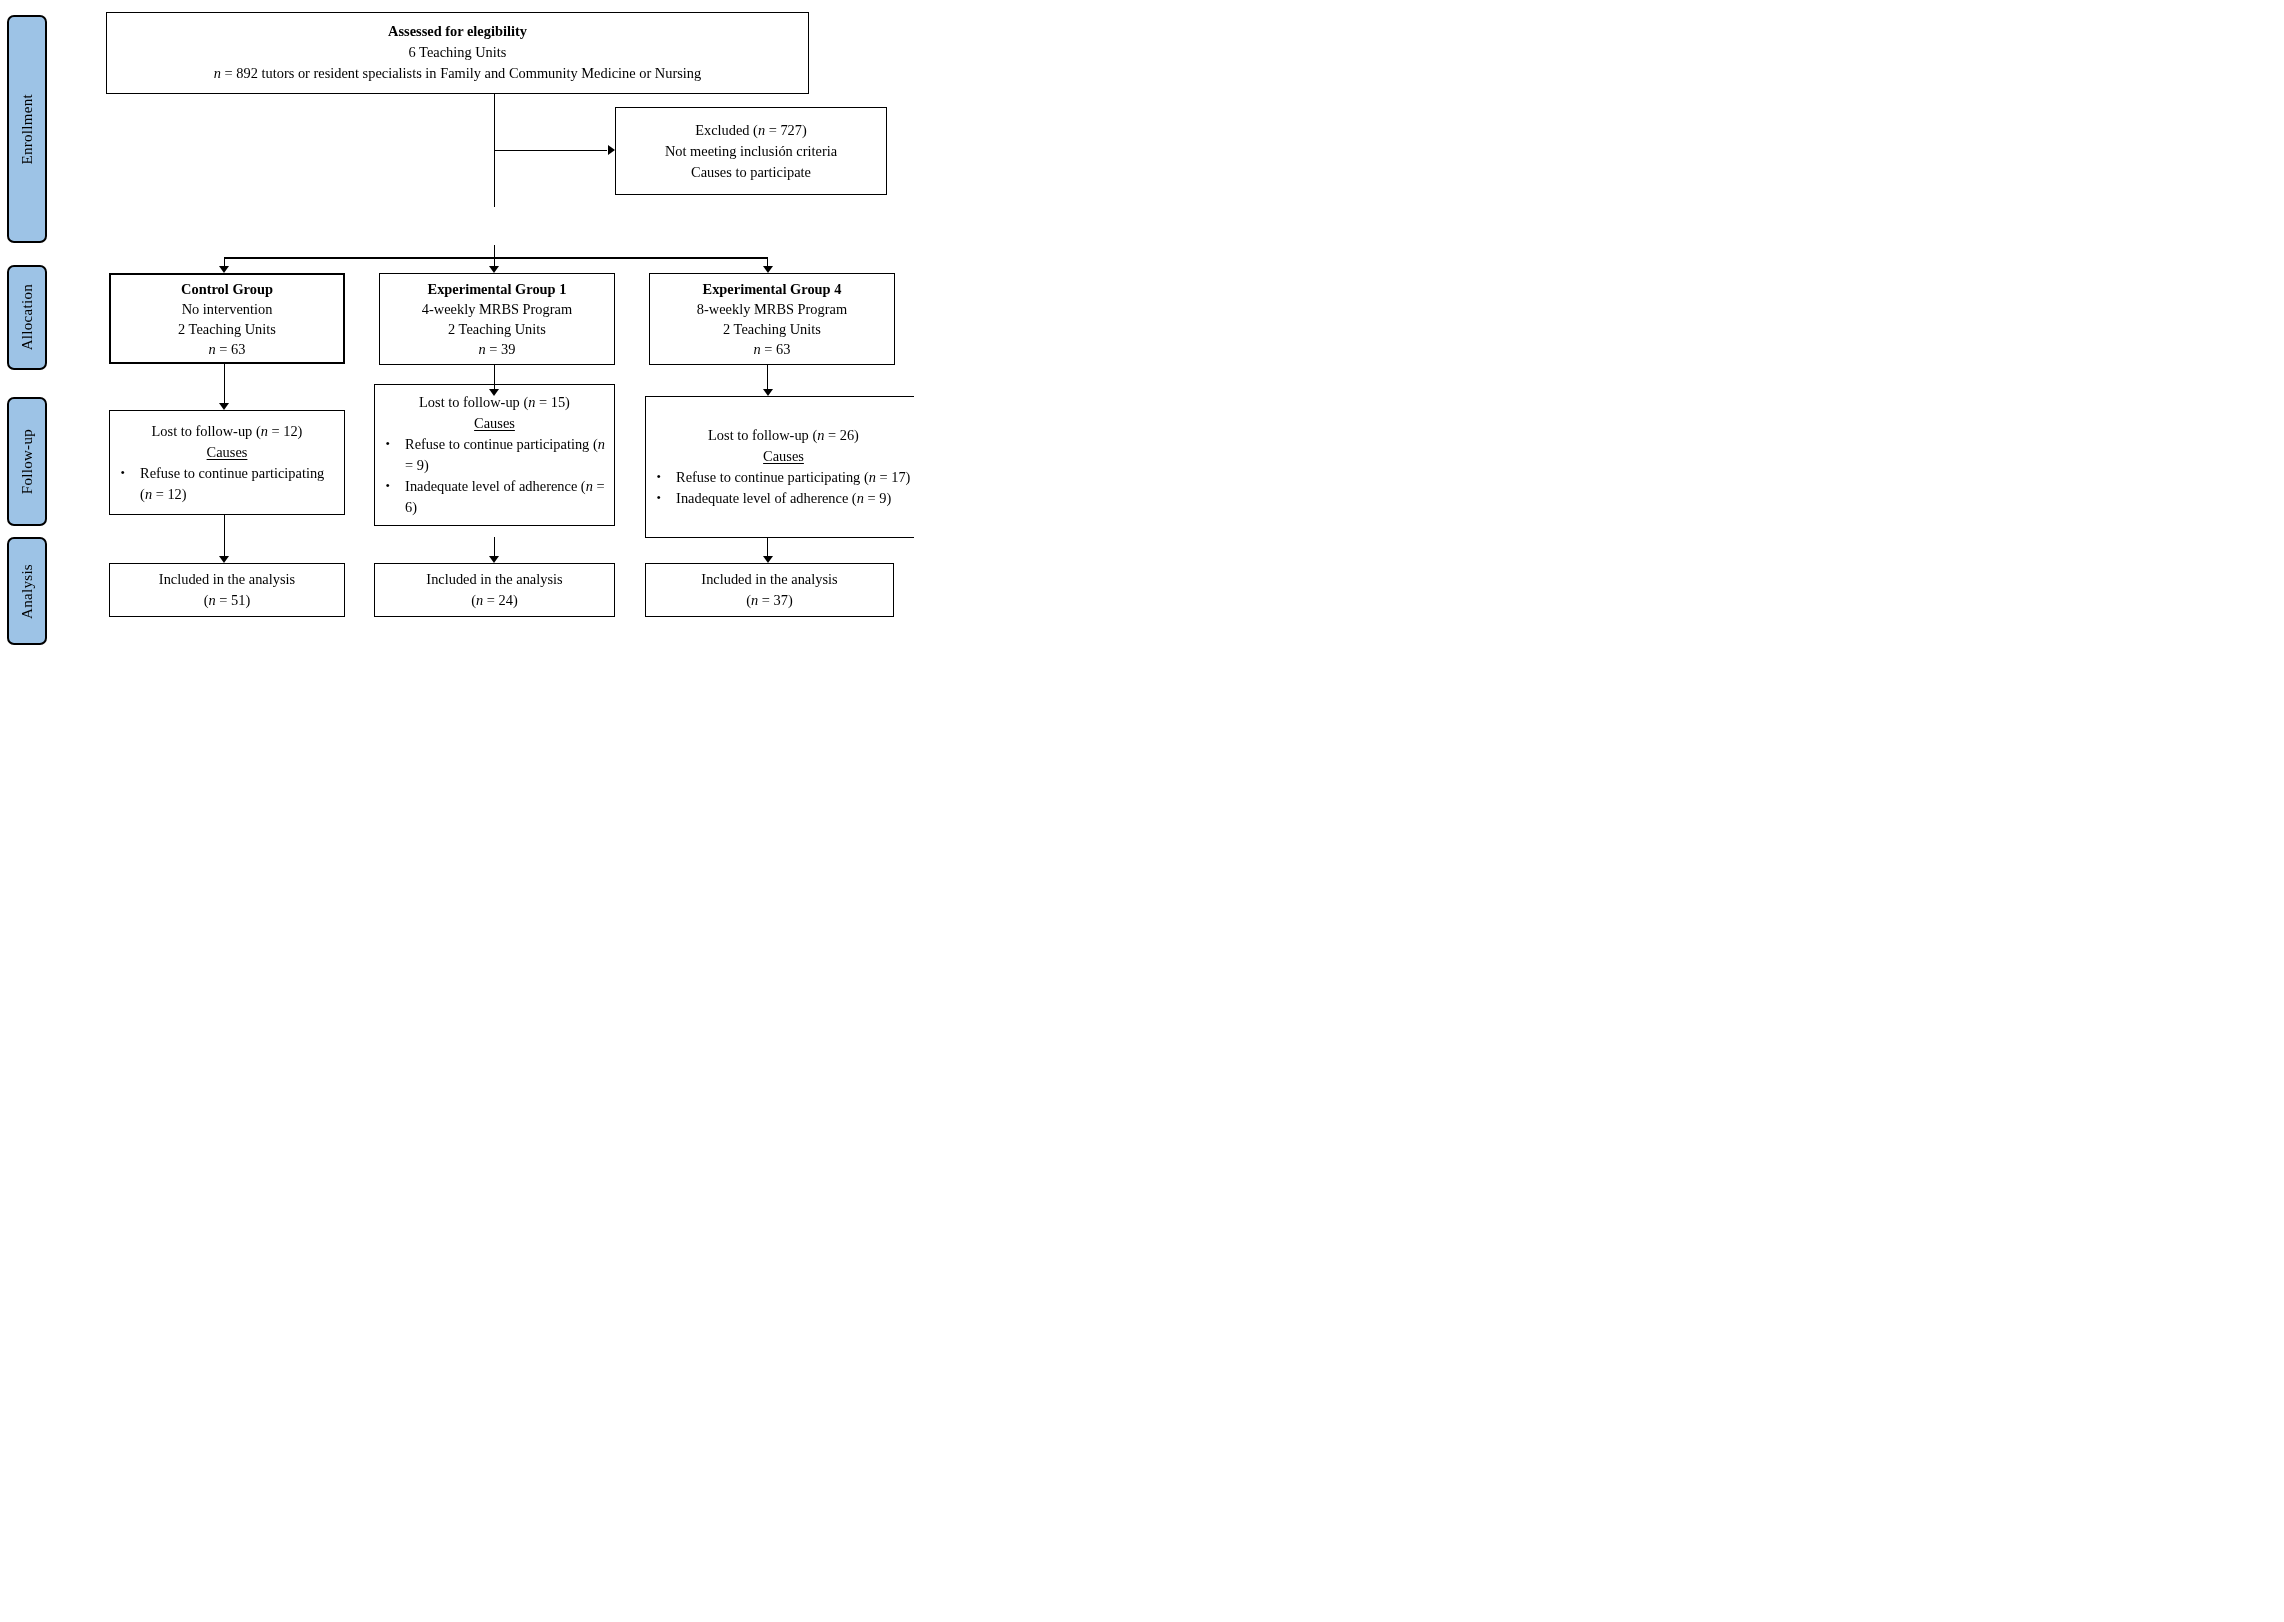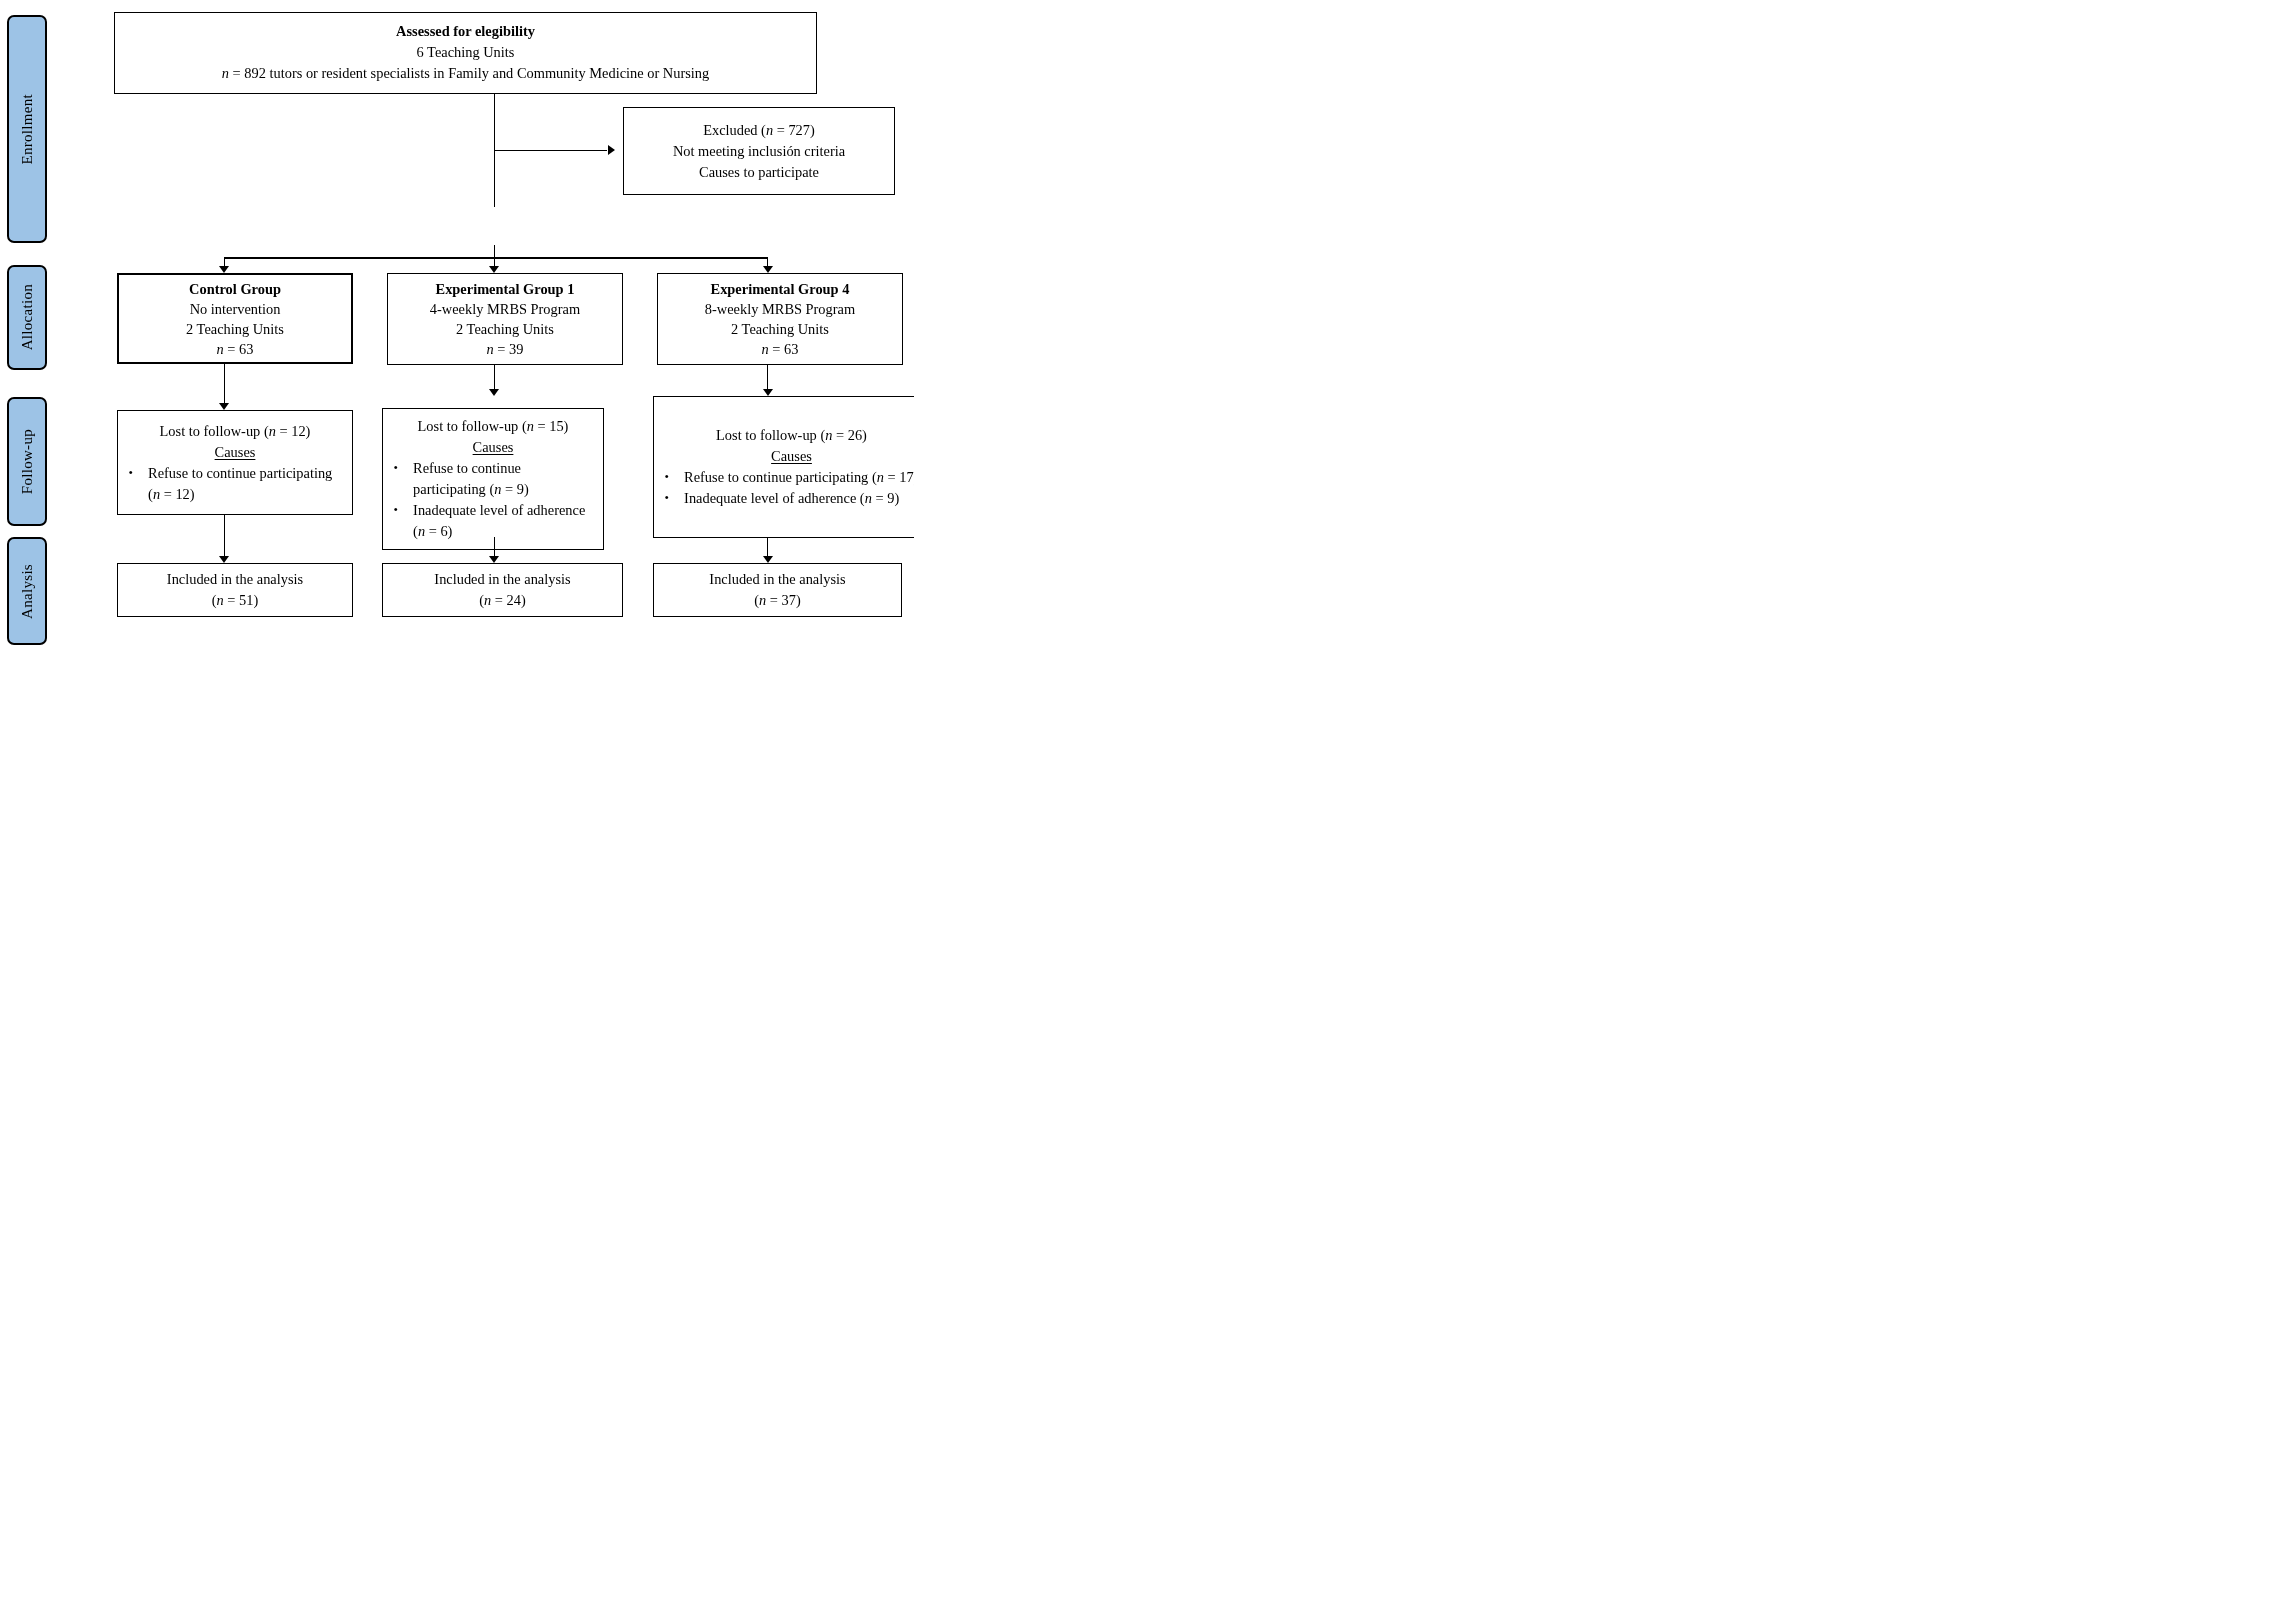--- a/index.html
+++ b/index.html
@@ -37,21 +37,20 @@
     box-sizing: border-box;
     border: 1.7px solid #000;
     background: #fff;
     display: flex;
     flex-direction: column;
     align-items: center;
     justify-content: center;
     text-align: center;
     font-size: 14.4px;
     line-height: 21px;
-    margin-left: 8px;
   }
   .fbox.thick { border-width: 2.9px; }
   .fbox .b { font-weight: bold; }
   .fbox .underline { text-decoration: underline; text-underline-offset: 2.3px; }
   .causes-list { width: 100%; padding: 0 8px 0 7px; box-sizing: border-box; }
   .cause-row {
     display: flex;
     text-align: left;
     align-items: flex-start;
   }
@@ -135,21 +134,21 @@
     <div>Lost to follow-up (<i>n</i> = 12)</div>
     <div class="underline">Causes</div>
     <div class="causes-list">
       <div class="cause-row">
         <span class="bullet">•</span>
         <span class="cause-text">Refuse to continue participating (<i>n</i> = 12)</span>
       </div>
     </div>
   </div>
 
-  <div class="fbox" style="left:374px;top:408px;width:222px;height:142px;font-family:Liberation Serif, serif;">
+  <div class="fbox" style="left:374px;top:384px;width:241px;height:142px;font-family:Liberation Serif, serif;">
     <div>Lost to follow-up (<i>n</i> = 15)</div>
     <div class="underline">Causes</div>
     <div class="causes-list">
       <div class="cause-row">
         <span class="bullet">•</span>
         <span class="cause-text">Refuse to continue participating (<i>n</i> = 9)</span>
       </div>
       <div class="cause-row">
         <span class="bullet">•</span>
         <span class="cause-text">Inadequate level of adherence (<i>n</i> = 6)</span>

